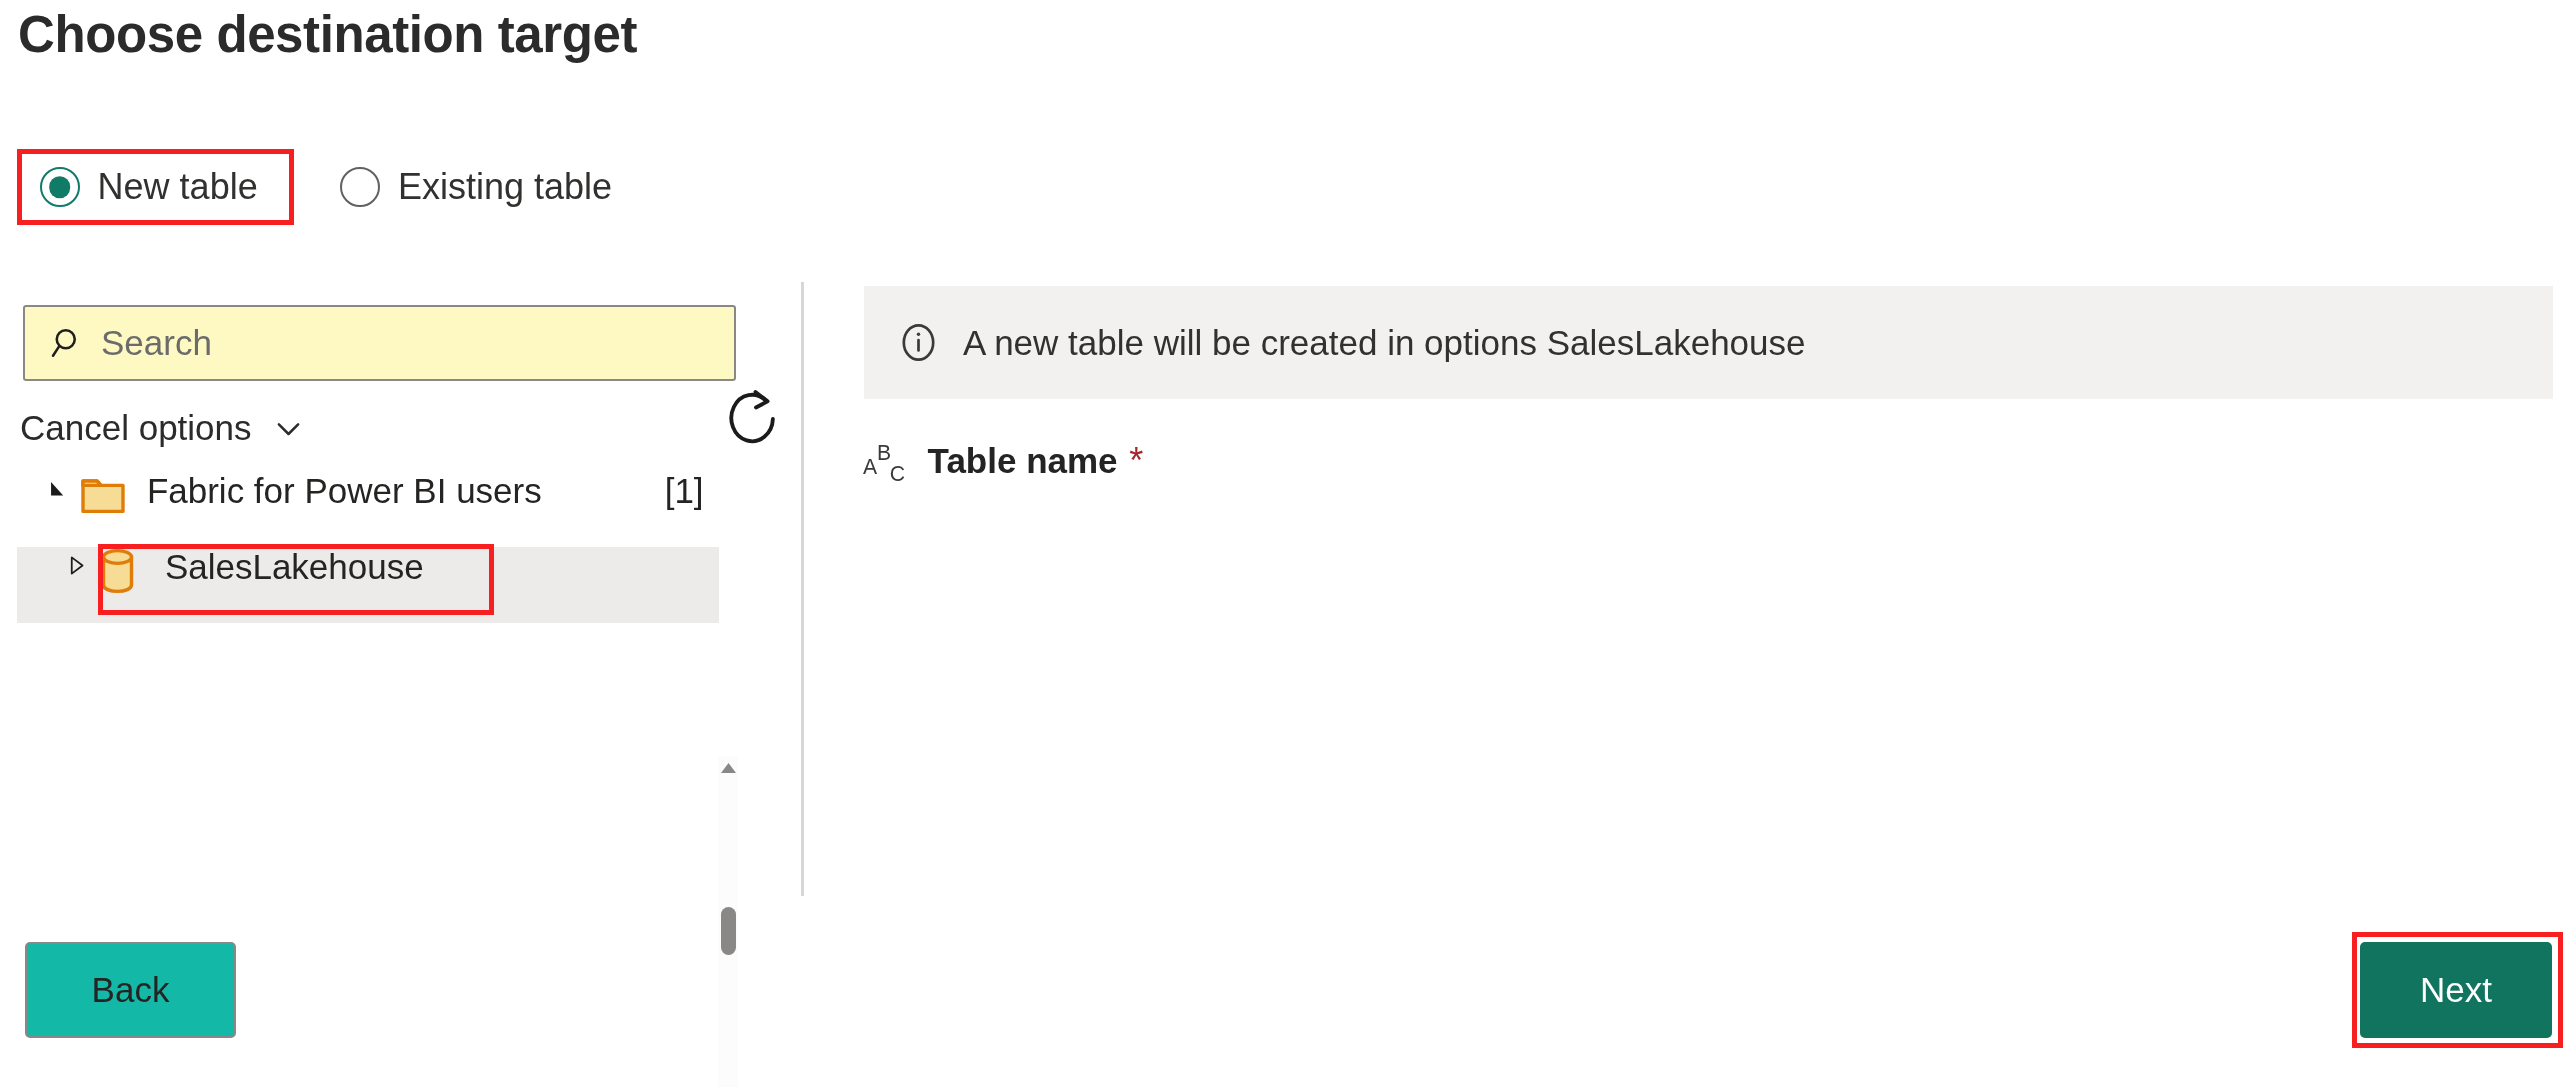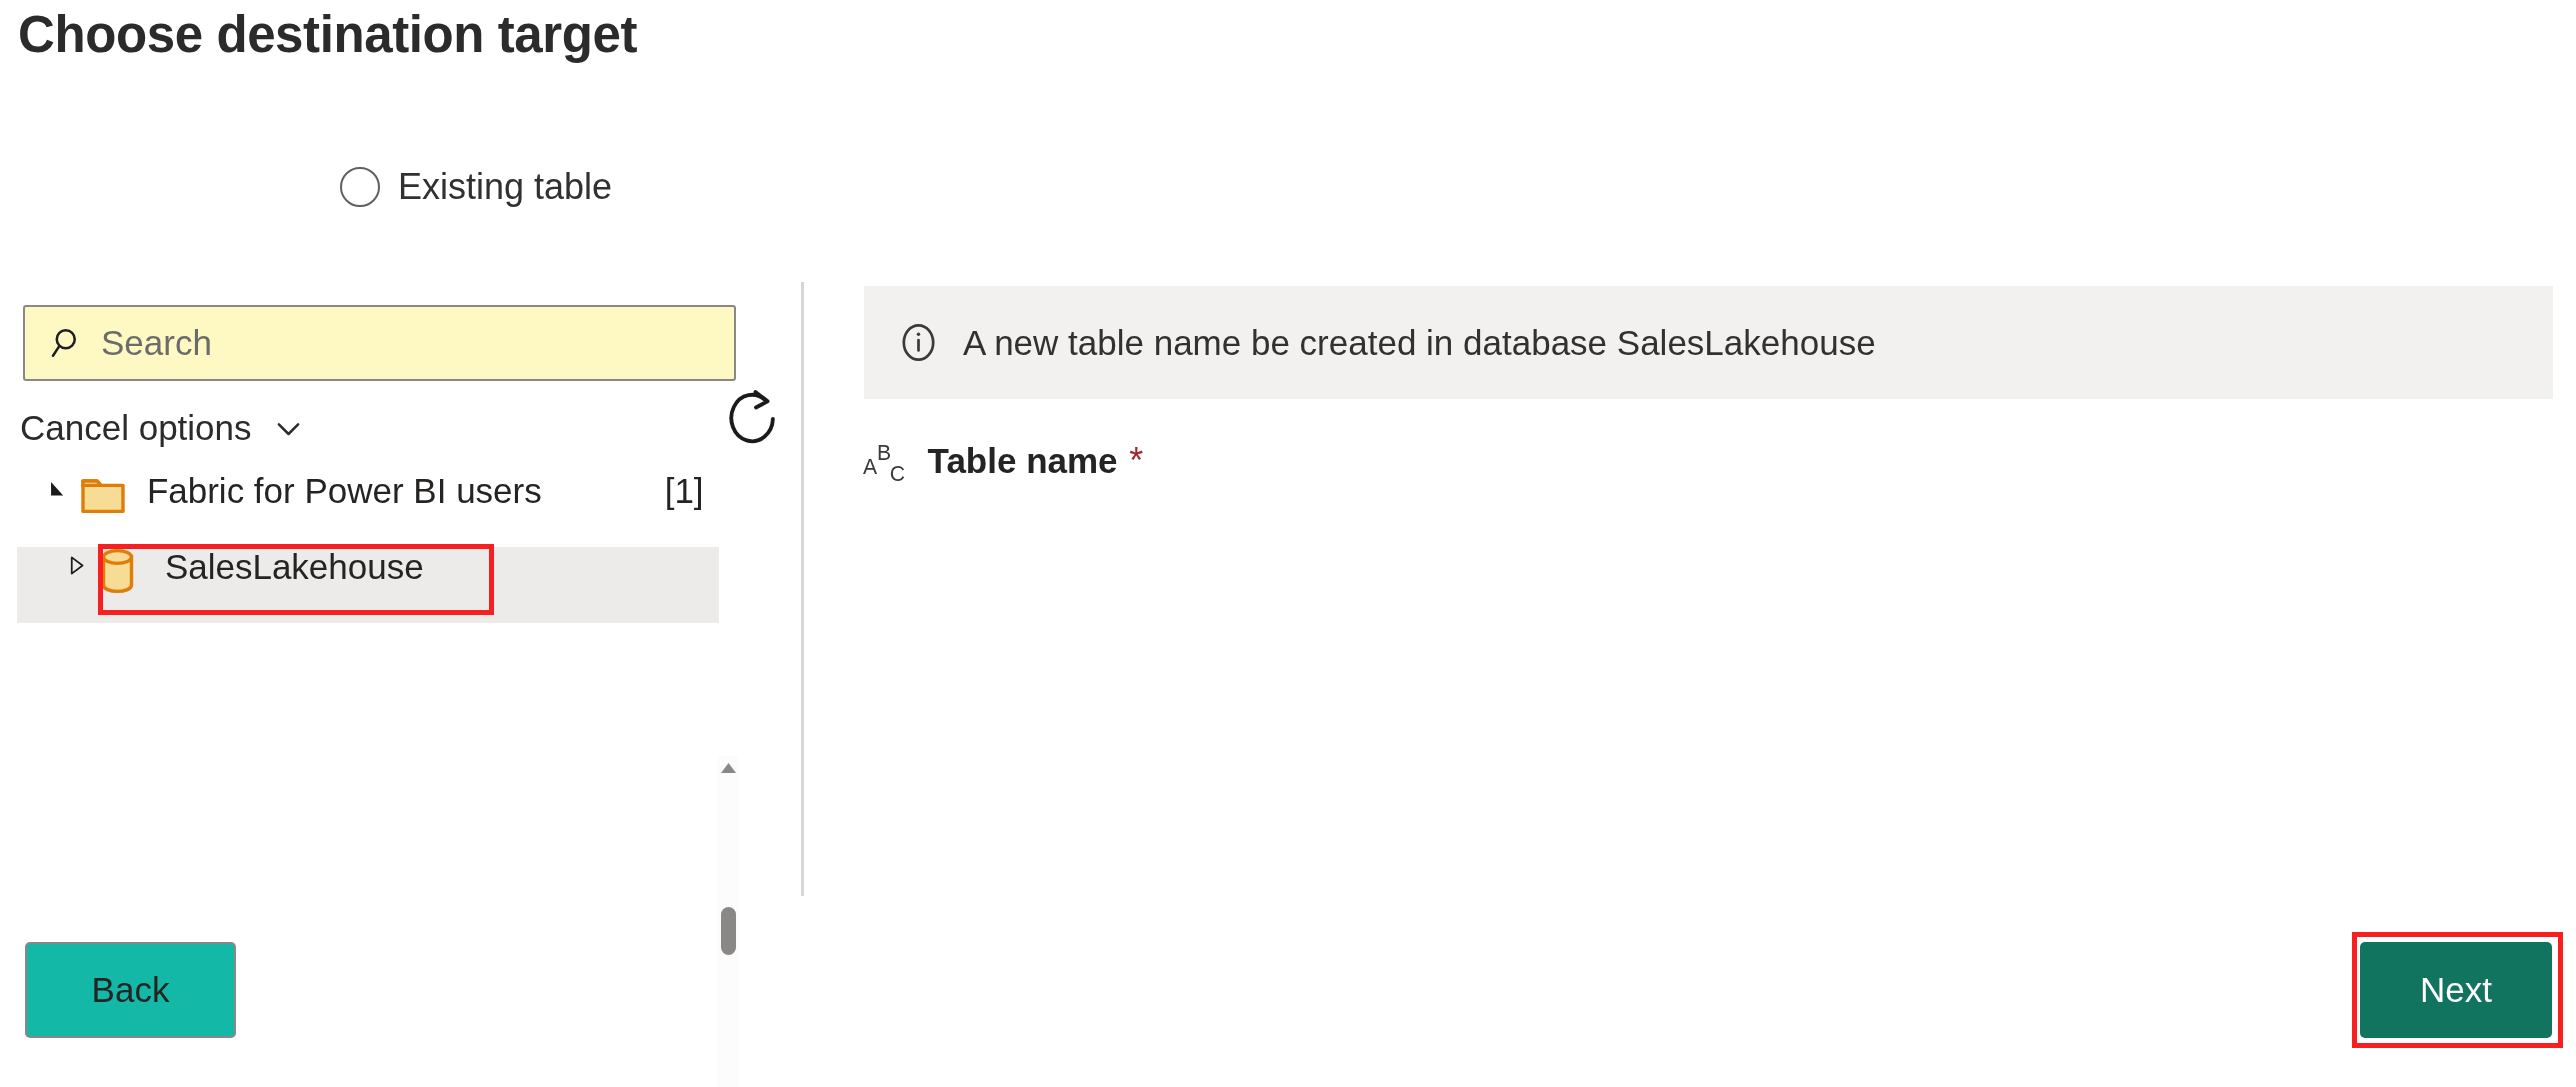--- a/index.html
+++ b/index.html
@@ -237,20 +237,26 @@
     pointer-events: none;
   }
 </style>
 </head>
 <body>
 
 <div id="root">
 
   <div id="page-title">Choose destination target</div>
 
+  <div id="radio-new-table-wrap">
+    <div class="radio-option">
+      <span class="radio-circle checked"></span>
+      <span class="radio-label">New table</span>
+    </div>
+  </div>
 
   <div id="radio-existing-table-wrap">
     <div class="radio-option">
       <span class="radio-circle"></span>
       <span class="radio-label">Existing table</span>
     </div>
   </div>
 
   <div id="left-pane">
 
@@ -327,21 +333,21 @@
 
   <div id="sales-lakehouse-highlight"></div>
   <div id="pane-divider"></div>
 
   <div id="info-bar">
     <svg id="info-icon" viewBox="0 0 24 24" fill="none" stroke="#3b3a39" stroke-width="1.5">
       <ellipse cx="12" cy="12" rx="8.2" ry="9.6"></ellipse>
       <line x1="12" y1="10.6" x2="12" y2="16.4" stroke-linecap="round"></line>
       <circle cx="12" cy="7.4" r="0.95" fill="#3b3a39" stroke="none"></circle>
     </svg>
-    <span id="info-text">A new table name be created in database SalesLakehouse</span>
+    <span id="info-text">A new table will be created in options SalesLakehouse</span>
   </div>
 
   <div id="table-name-label-row">
     <svg id="abc-icon" viewBox="0 0 34 32">
       <text x="0" y="25" font-family="Liberation Sans, sans-serif" font-size="15" fill="#3b3a39">A</text>
       <text x="10" y="15" font-family="Liberation Sans, sans-serif" font-size="15" fill="#3b3a39">B</text>
       <text x="19" y="30" font-family="Liberation Sans, sans-serif" font-size="15" fill="#3b3a39">C</text>
     </svg>
     <span id="table-name-label">Table name</span>
     <span id="required-asterisk">*</span>

